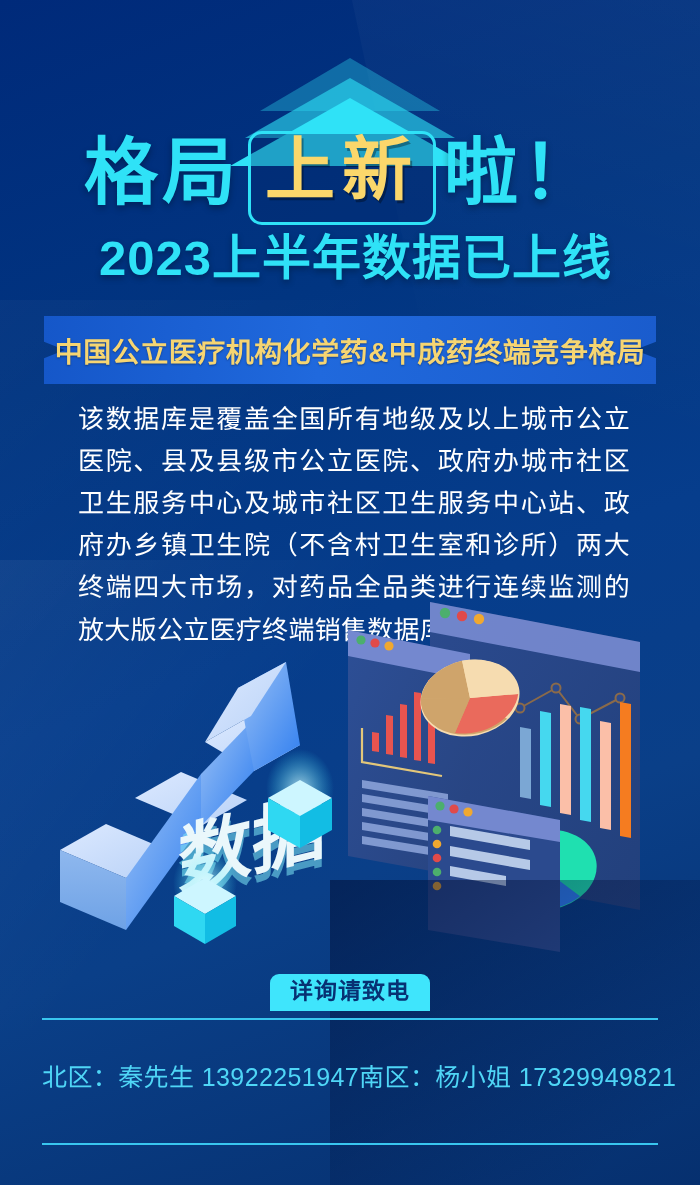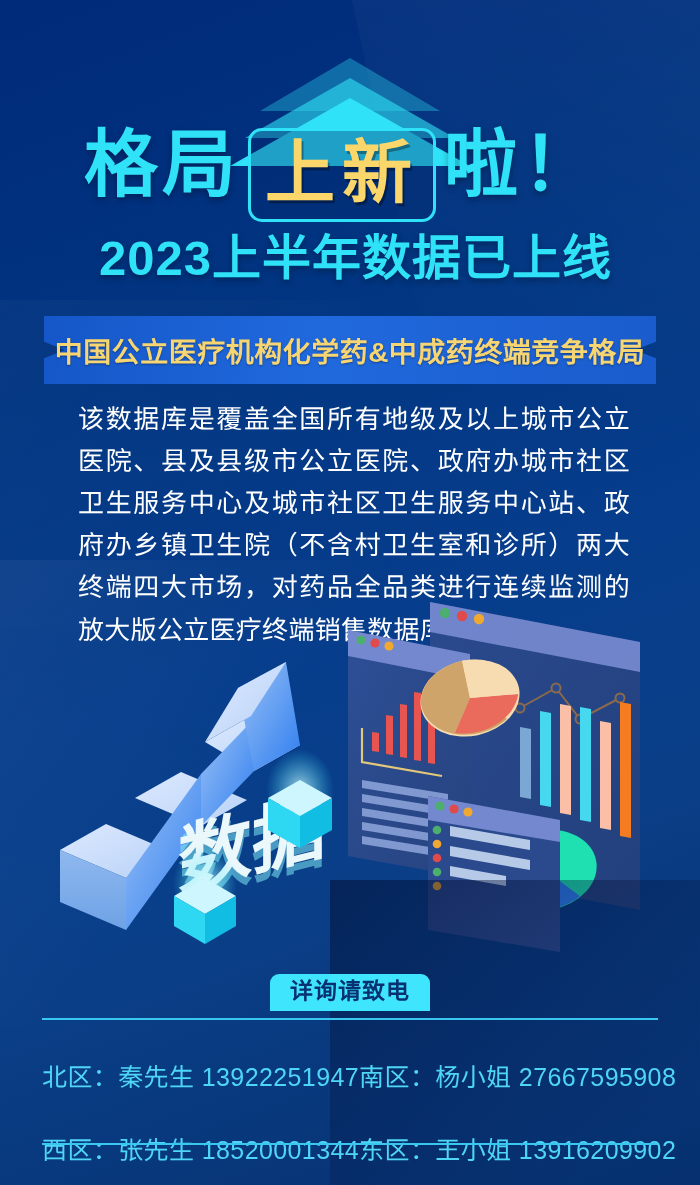--- a/index.html
+++ b/index.html
@@ -54,22 +54,23 @@
     left: 0; right: 0; top: 56px;
     height: 110px;
   }
 
   
   .title-row {
     position: absolute;
     left: 0; right: 16px; top: 128px;
     height: 100px;
     display: flex;
-    align-items: flex-start;
+    align-items: center;
     justify-content: center;
+    font-family: Liberation Mono, monospace;
   }
   .title-word {
     font-size: 74px;
     font-weight: 700;
     color: #2fe2f7;
     letter-spacing: 4px;
     line-height: 1;
     text-shadow: 0 3px 7px rgba(0,0,0,0.32);
   }
   .title-box {
@@ -392,22 +393,18 @@
   <div class="bg-streak streak-c"></div>
 
   <div class="contact-badge">
     <span>详询请致电</span>
   </div>
   <div class="contact-rule"></div>
 
   <div class="contact-grid">
     <div class="contact-line">
       <span class="contact-cell">北区：秦先生 13922251947</span>
-      <span class="contact-cell right">南区：杨小姐 27667595908</span>
-    </div>
-    <div class="contact-line">
-      <span class="contact-cell">西区：张先生 18520001344</span>
-      <span class="contact-cell right">东区：王小姐 13916209902</span>
+      <span class="contact-cell right">南区：杨小姐 17329949821</span>
     </div>
   </div>
 
   <div class="bottom-rule"></div>
 </div>
 
 </body></html>

